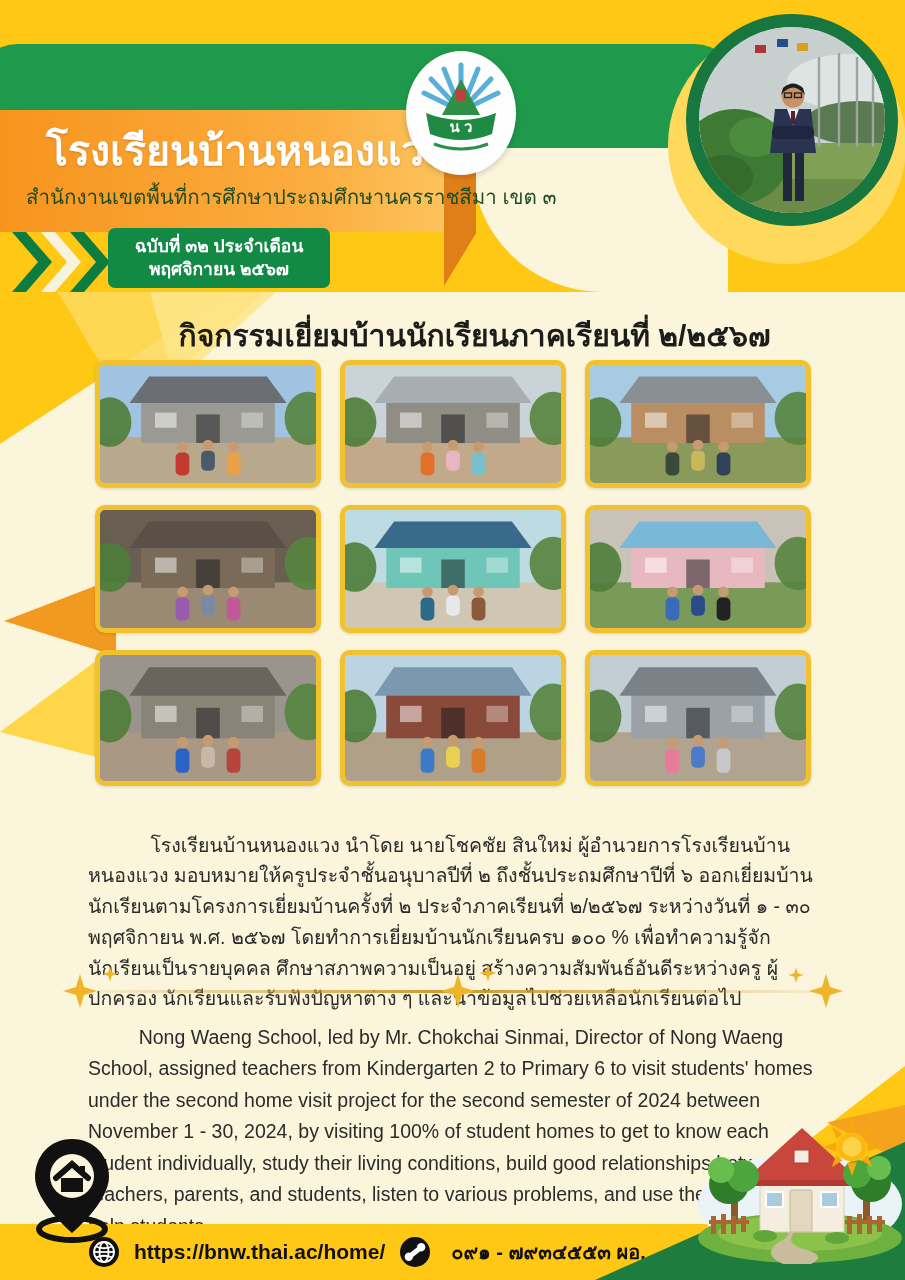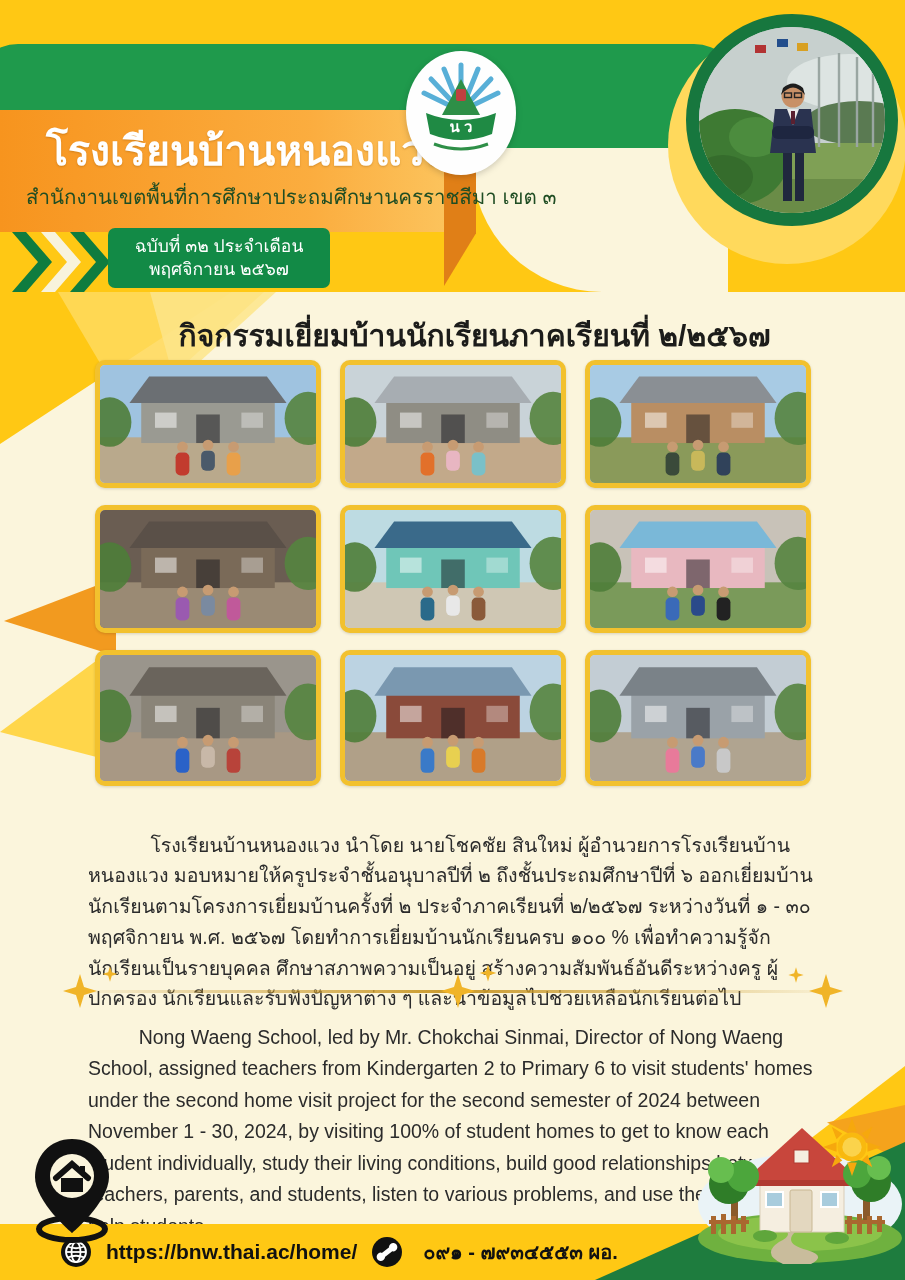--- a/index.html
+++ b/index.html
@@ -15,21 +15,21 @@
   
   .header{position:absolute;left:0;top:0;width:905px;height:292px;background:var(--yellow);z-index:3;}
   .green-band{position:absolute;left:-26px;top:44px;width:764px;height:106px;background:var(--green);border-radius:44px;}
   .cream-curve{position:absolute;left:472px;top:148px;width:256px;height:144px;background:var(--cream);border-radius:0 0 0 130px;}
   .ribbon{position:absolute;left:0;top:110px;width:446px;height:122px;background:linear-gradient(90deg,#F7941E 0%,#FBAD3F 70%,#FCC35C 100%);}
   .ribbon-fold{position:absolute;left:444px;top:110px;width:32px;height:176px;background:var(--orange_deep);clip-path:polygon(0 0,100% 0,100% 70%,0 100%);}
   .hdr-title{position:absolute;left:64px;top:58px;font-size:57px;font-weight:800;color:var(--title_ink);letter-spacing:1px;}
   .hdr-school{position:absolute;left:46px;top:118px;font-size:41px;font-weight:700;color:#fff;text-shadow:0 1px 2px rgba(140,80,0,.35);}
   .hdr-district{position:absolute;left:26px;top:180px;font-size:20.5px;font-weight:400;color:#1F4D23;white-space:nowrap;}
   .chevrons{position:absolute;left:12px;top:232px;}
-  .badge{position:absolute;left:108px;top:228px;width:222px;height:60px;background:var(--badge_green);border-radius:7px;color:#fff;display:flex;flex-direction:column;align-items:center;justify-content:center;font-size:17.5px;font-weight:400;line-height:1.32;text-align:left;}
+  .badge{position:absolute;left:108px;top:228px;width:222px;height:60px;background:var(--badge_green);border-radius:7px;color:#fff;display:flex;flex-direction:column;align-items:center;justify-content:center;font-size:17.5px;font-weight:700;line-height:1.32;text-align:left;}
   .logo{position:absolute;left:404px;top:48px;width:114px;height:130px;filter:drop-shadow(0 2px 3px rgba(0,0,0,.18));}
   .dir{position:absolute;left:676px;top:14px;width:238px;height:244px;}
   .dir-bg{position:absolute;left:-8px;top:12px;width:238px;height:238px;border-radius:50%;background:var(--yellow_light);}
   .dir-ring{position:absolute;left:10px;top:0;width:212px;height:212px;border-radius:50%;border:13px solid var(--ring_green);overflow:hidden;background:#C7D0CE;}
   .dir-ring svg{display:block;width:100%;height:100%;}
 
   
   .deco{position:absolute;z-index:1;}
   .tl-a{left:0;top:292px;width:232px;height:152px;background:var(--yellow);clip-path:polygon(0 0,100% 0,0 100%);}
   .tl-b{left:58px;top:292px;width:206px;height:122px;background:var(--yellow_light);clip-path:polygon(0 0,100% 0,35% 100%);opacity:.88;}
@@ -47,21 +47,21 @@
   .photo{border:5px solid var(--photo_border);border-radius:10px;overflow:hidden;background:#ddd;box-shadow:0 1px 3px rgba(0,0,0,.15);}
   .photo svg{display:block;width:100%;height:100%;}
   .para{position:absolute;left:88px;width:742px;font-size:19.5px;color:var(--ink);z-index:2;}
   .para-thai{top:810px;line-height:1.58;text-indent:3.2em;}
   .para-en{top:1002px;line-height:1.62;text-indent:2.6em;color:#2b2b2b;}
   .pin{position:absolute;left:22px;top:1136px;width:100px;height:110px;z-index:5;}
   .house{position:absolute;left:695px;top:1112px;width:210px;height:152px;z-index:5;}
   .sun{position:absolute;left:823px;top:1118px;width:58px;height:58px;z-index:5;}
 
   
-  .footer{position:absolute;left:0;top:1224px;width:905px;height:56px;background:var(--yellow);display:flex;align-items:center;gap:14px;padding-left:60px;z-index:3;}
+  .footer{position:absolute;left:0;top:1224px;width:905px;height:56px;background:var(--yellow);display:flex;align-items:center;gap:14px;padding-left:88px;z-index:3;}
   .footer .site{font-size:21px;font-weight:700;color:#111;text-decoration:none;}
   .footer .phone{font-size:20px;font-weight:700;color:#111;margin-left:6px;}
   .f-icon{width:32px;height:32px;flex:0 0 auto;}
 </style>
 </head>
 <body>
 
 <div class="page">
 
   <div class="header">

